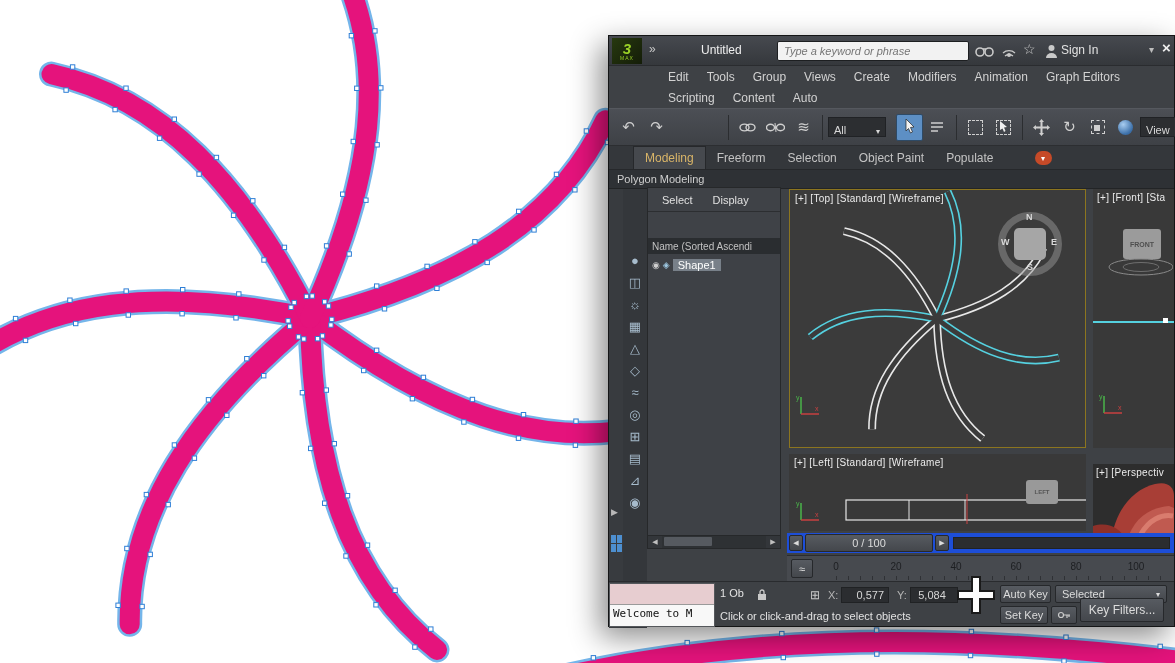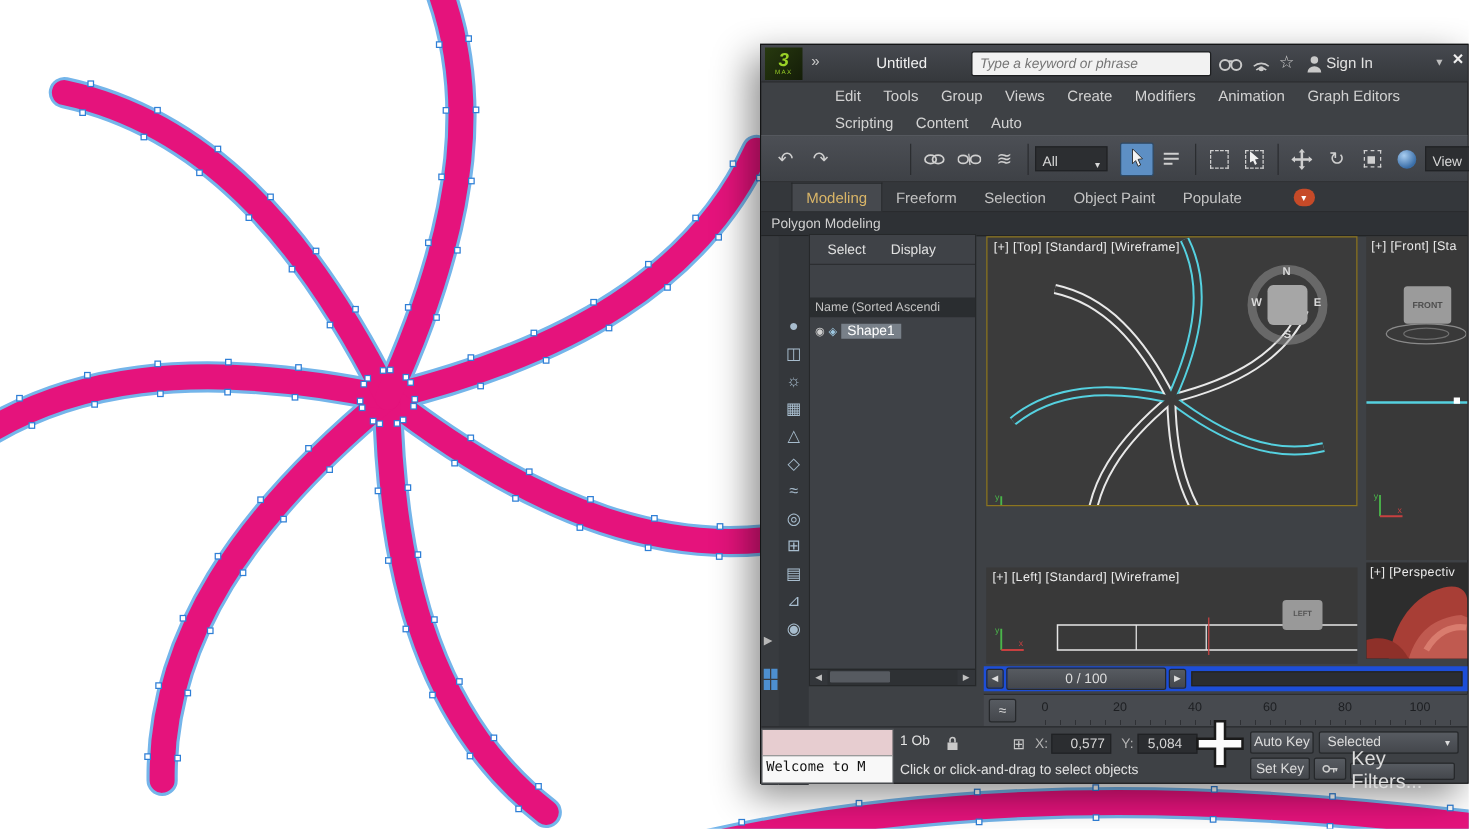--- a/index.html
+++ b/index.html
@@ -337,21 +337,21 @@
     </div>
     <div style="height:13px;display:flex;align-items:stretch;background:#33363a;border-top:1px solid #26282a">
       <div style="width:14px;display:flex;align-items:center;justify-content:center;font-size:7px;color:#c0c0c0">◀</div>
       <div style="flex:1;background:#2e3134;position:relative">
         <div style="position:absolute;left:2px;top:1px;width:48px;height:9px;background:#565a60;border-radius:1px"></div>
       </div>
       <div style="width:14px;display:flex;align-items:center;justify-content:center;font-size:7px;color:#c0c0c0">▶</div>
     </div>
   </div>
 
-  <div class="vp" style="left:180px;top:153px;width:297px;height:216px;background:#3b3b3b;border:1px solid #8c751f">
+  <div class="vp" style="left:180px;top:153px;width:297px;height:259px;background:#3b3b3b;border:1px solid #8c751f">
     <svg id="wire-svg" width="297" height="259" style="position:absolute;left:0;top:0">
         <path d="M 147.0 129.0 C 199.4 116.0, 236.1 94.6, 253.3 57.8" fill="none" stroke="#e8e8e8" stroke-width="8"></path>
         <path d="M 147.0 129.0 C 189.9 161.9, 229.5 177.2, 268.9 167.7" fill="none" stroke="#55d1e0" stroke-width="8"></path>
         <path d="M 147.0 129.0 C 148.0 183.0, 160.7 223.5, 192.7 248.5" fill="none" stroke="#e8e8e8" stroke-width="8"></path>
         <path d="M 147.0 129.0 C 105.4 163.5, 81.6 198.7, 82.1 239.3" fill="none" stroke="#e8e8e8" stroke-width="8"></path>
         <path d="M 147.0 129.0 C 94.1 117.9, 51.8 121.3, 20.3 147.0" fill="none" stroke="#55d1e0" stroke-width="8"></path>
         <path d="M 147.0 129.0 C 122.7 80.8, 93.6 49.8, 53.9 41.2" fill="none" stroke="#e8e8e8" stroke-width="8"></path>
         <path d="M 147.0 129.0 C 169.5 79.9, 175.7 37.9, 157.6 1.5" fill="none" stroke="#55d1e0" stroke-width="8"></path>
         <path d="M 147.0 129.0 C 199.4 116.0, 236.1 94.6, 253.3 57.8" fill="none" stroke="#3b3b3b" stroke-width="4.8"></path>
         <path d="M 147.0 129.0 C 189.9 161.9, 229.5 177.2, 268.9 167.7" fill="none" stroke="#3b3b3b" stroke-width="4.8"></path>
@@ -404,21 +404,21 @@
     </svg>
     <div class="abs" style="left:237px;top:26px;width:32px;height:24px;background:#999;border-radius:3px;display:flex;align-items:center;justify-content:center;font-size:6px;font-weight:bold;color:#555">LEFT</div>
     <svg class="abs" style="left:6px;top:44px" width="28" height="26">
       <line x1="6" y1="22" x2="6" y2="5" stroke="#4ab54a" stroke-width="1.5"></line>
       <line x1="6" y1="22" x2="24" y2="22" stroke="#c84040" stroke-width="1.5"></line>
       <text x="1" y="8" font-size="7" fill="#4ab54a">y</text>
       <text x="20" y="19" font-size="7" fill="#c84040">x</text>
     </svg>
   </div>
 
-  <div class="vp" style="left:484px;top:414px;width:81px;height:77px;background:#2d2d2d">
+  <div class="vp" style="left:484px;top:428px;width:81px;height:77px;background:#2d2d2d">
     <svg width="81" height="77" style="position:absolute;left:0;top:0">
       <path d="M 18 77 C 22 48 38 26 62 20 C 74 17 81 22 81 32 L 81 77 Z" fill="#a83e36"></path>
       <path d="M 34 77 C 40 56 54 44 76 42 L 81 44 L 81 77 Z" fill="#c05a50"></path>
       <path d="M 0 77 L 0 62 C 14 58 26 62 34 77 Z" fill="#8e3029"></path>
       <path d="M 48 70 C 56 56 68 50 80 52" stroke="#d97c6e" stroke-width="5" fill="none"></path>
     </svg>
     <span class="vplabel" style="left:3px">[+] [Perspectiv</span>
   </div>
 
   <div class="abs" style="left:178px;top:497px;width:387px;height:20px;background:#1d4ed8">
@@ -462,20 +462,20 @@
       <span>Selected</span>
       <span style="font-size:8px">▾</span>
     </div>
     <div class="abs btn3" style="left:391px;top:24px;width:48px;height:18px">Set Key</div>
     <div class="abs btn3" style="left:442px;top:24px;width:26px;height:18px">
       <svg width="14" height="10">
         <circle cx="4" cy="5" r="2.5" stroke="#ccc" fill="none" stroke-width="1.2"></circle>
         <path d="M6.5 5 H13 M10 5 V8 M12 5 V7" stroke="#ccc" fill="none" stroke-width="1.2"></path>
       </svg>
     </div>
-    <div class="abs btn3" style="left:471px;top:28px;width:84px;height:14px;font-size:16px">Key Filters...</div>
+    <div class="abs btn3" style="left:471px;top:16px;width:84px;height:24px;font-size:12px">Key Filters...</div>
   </div>
 
   <svg class="abs" style="left:345px;top:539px;z-index:30" width="44" height="44" viewBox="0 0 44 44">
     <path d="M18 2 H26 V16 H40 V24 H26 V38 H18 V24 H4 V16 H18 Z" fill="#fdfdfd" stroke="#1a1a1a" stroke-width="2"></path>
   </svg>
 
 </div>
 
 </body></html>

